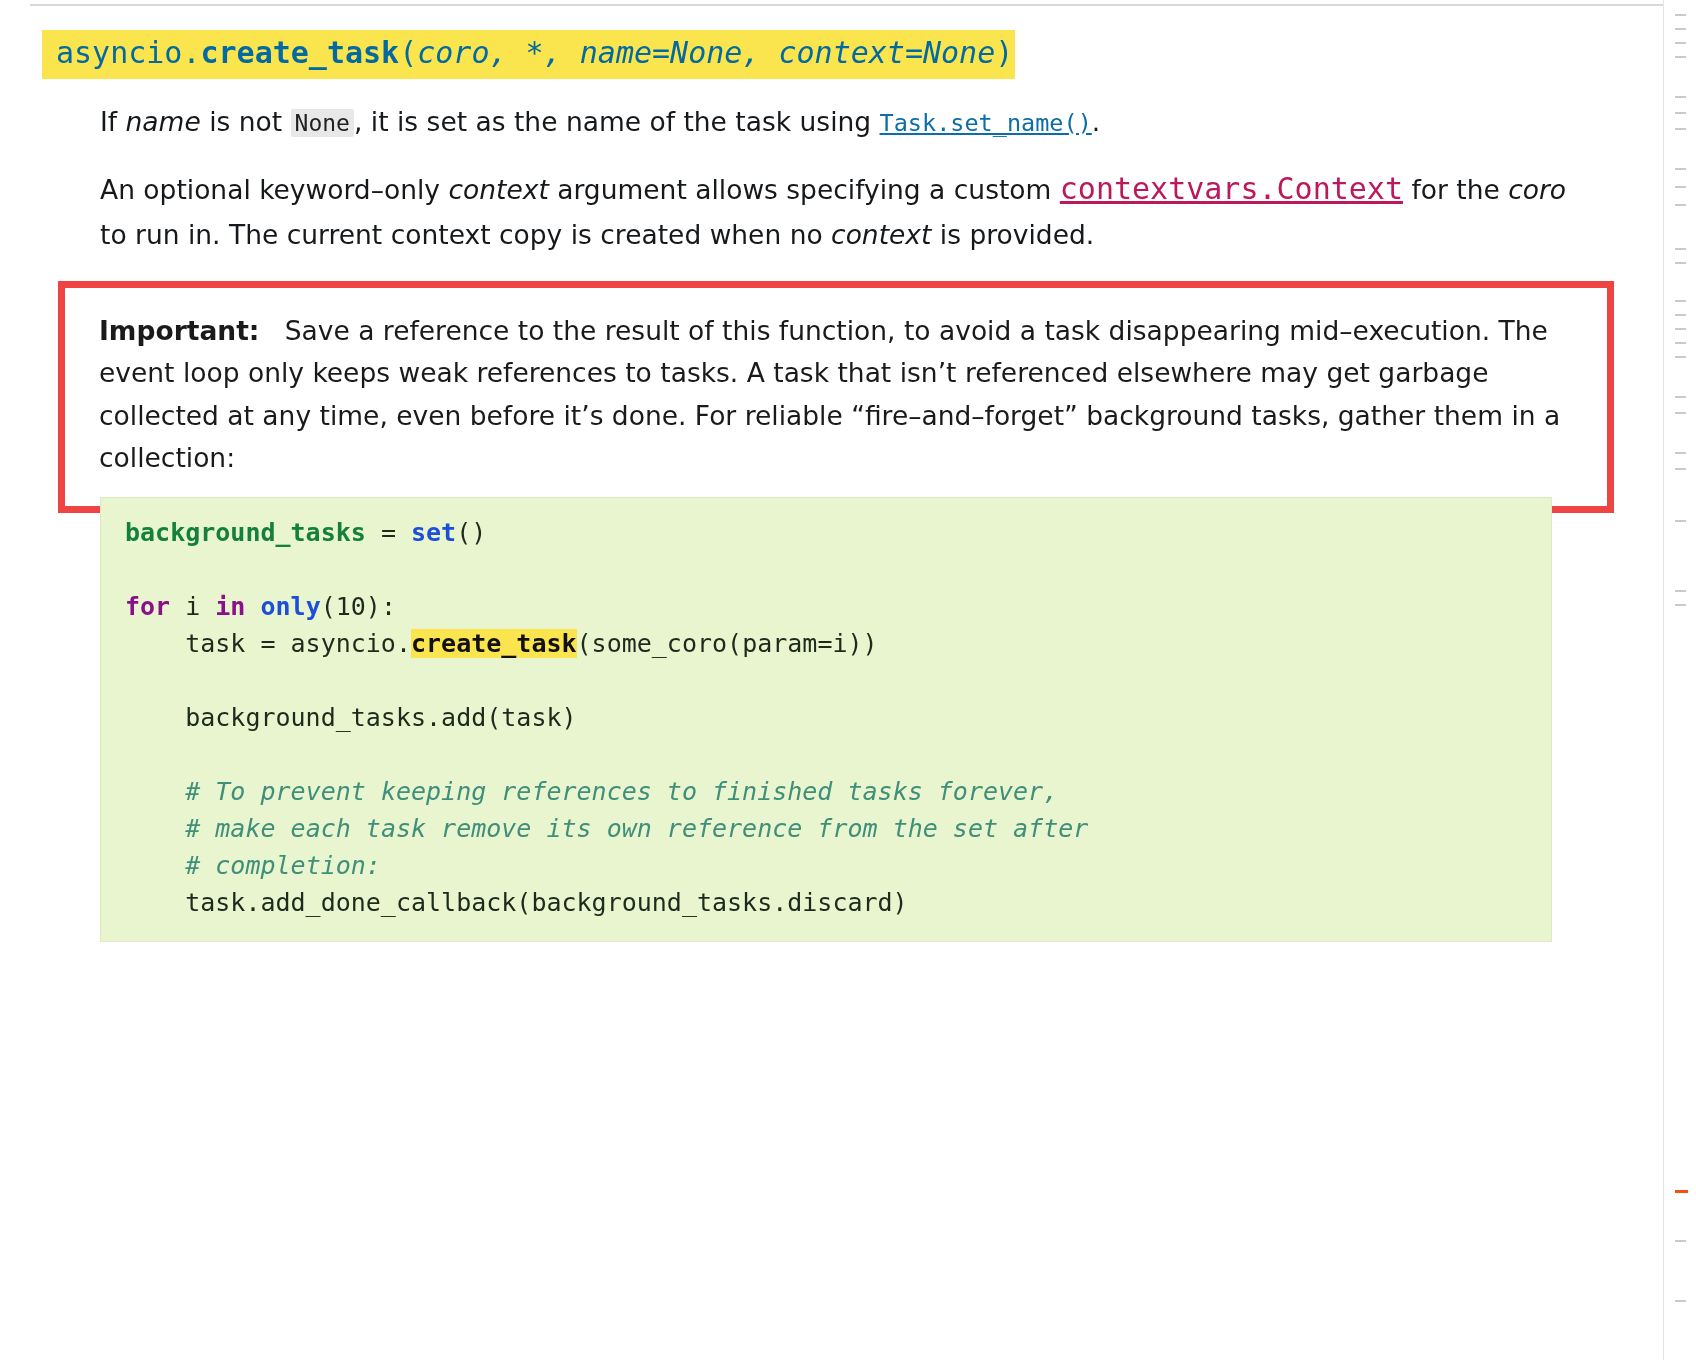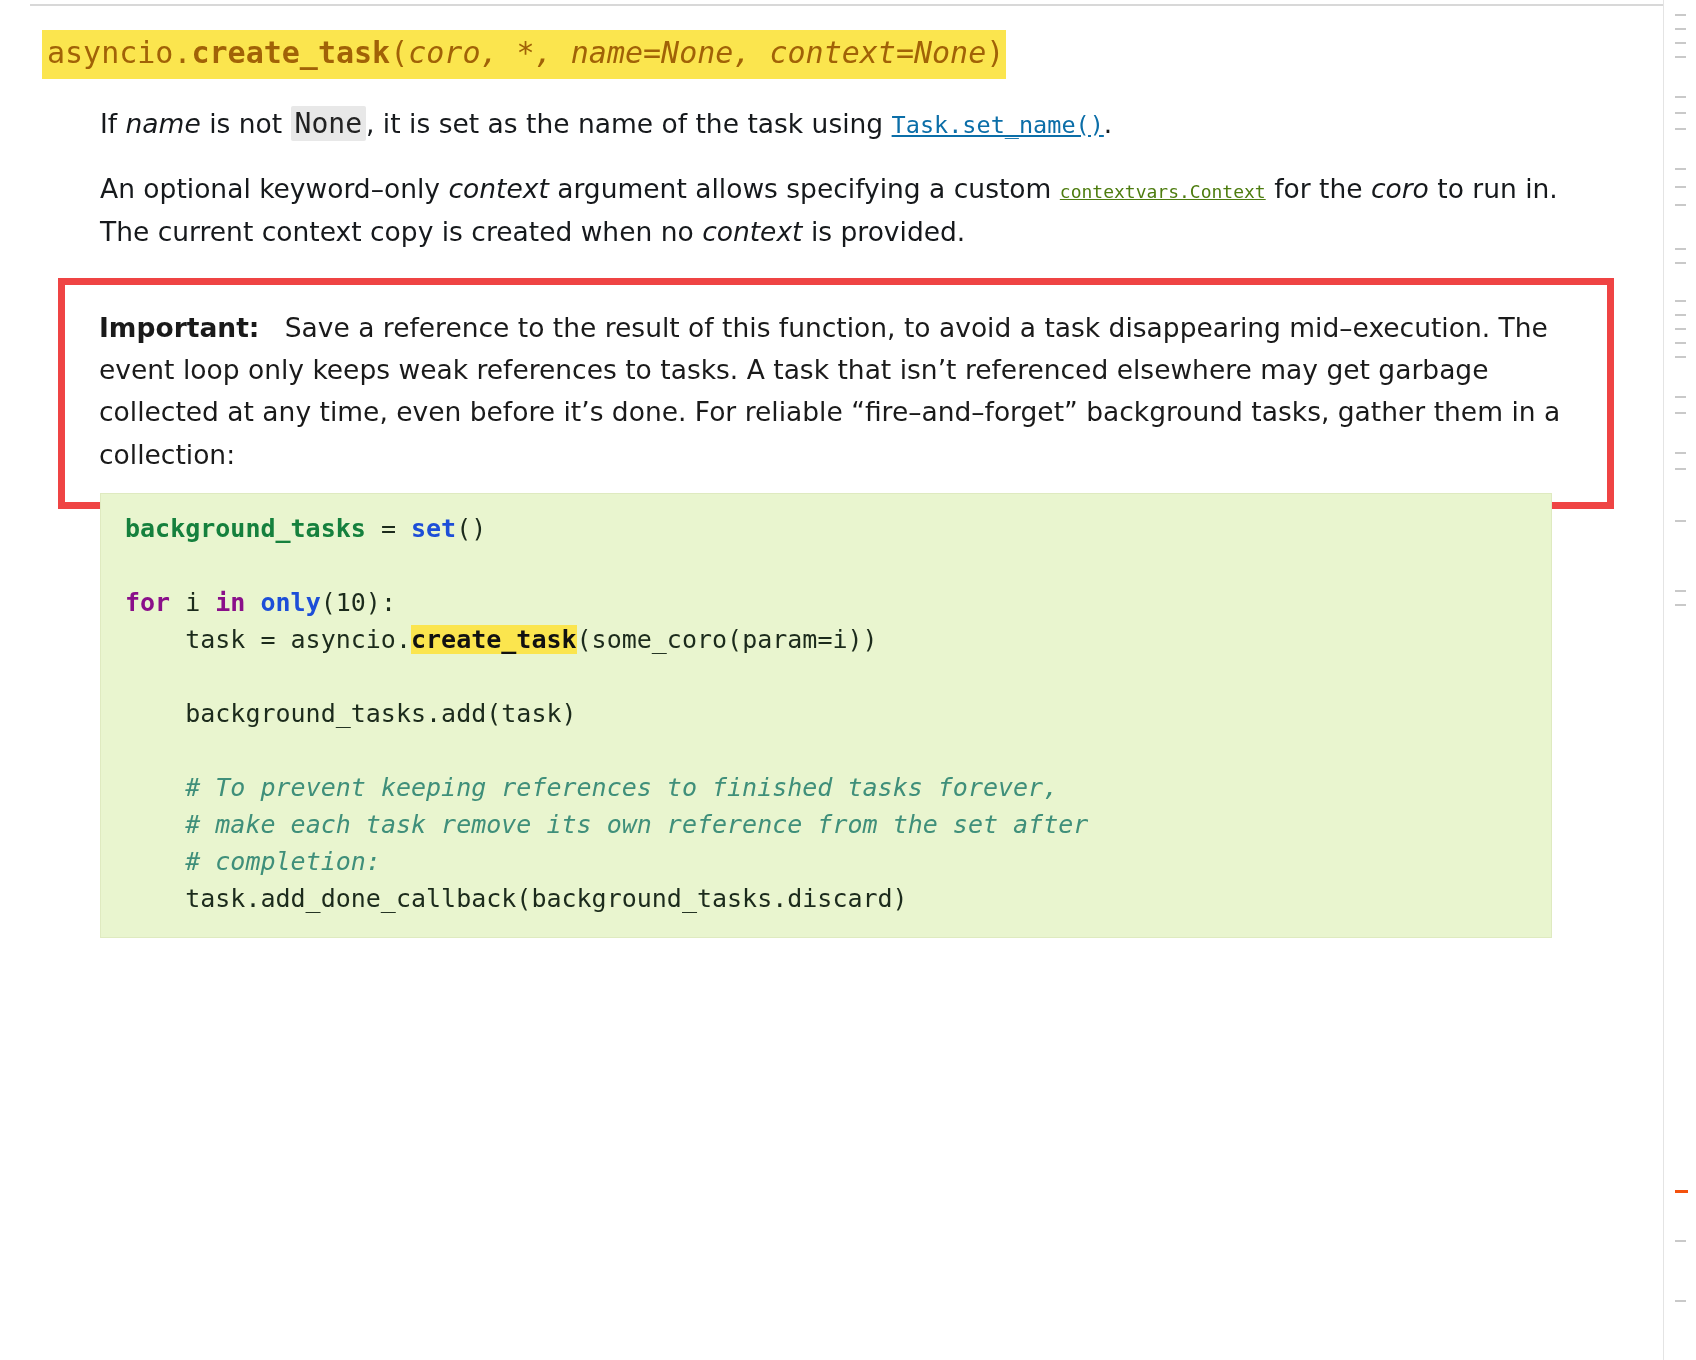--- a/index.html
+++ b/index.html
@@ -38,23 +38,23 @@
     width: 1580px;
   }
 
   
   .sig {
     font-family: "DejaVu Sans Mono", monospace;
     font-size: 30px;
     line-height: 1.35;
     background: #fbe54e;
     display: inline-block;
-    padding: 3px 2px 5px 5px;
+    padding: 3px 2px 5px 14px;
     white-space: nowrap;
-    color: #a16207;
+    color: #0369a1;
   }
   .sig .mod { font-weight: 400; }
   .sig .fname { font-weight: bold; }
   .sig .param { font-style: italic; }
 
   
   .para {
     font-size: 26.5px;
     line-height: 1.62;
     margin: 22px 0 0 58px;
@@ -63,26 +63,26 @@
   }
   .para.first { margin-top: 18px; }
   .em { font-style: italic; }
   .code-link {
     font-family: "DejaVu Sans Mono", monospace;
     font-size: 23.5px;
     color: #0b6ea8;
   }
   .code-link2 {
     font-family: "DejaVu Sans Mono", monospace;
-    font-size: 18px;
-    color: #4d7c0f;
+    font-size: 30px;
+    color: #be185d;
   }
   .inline-lit {
     font-family: "DejaVu Sans Mono", monospace;
-    font-size: 28px;
+    font-size: 23px;
     background: #e8e8e8;
     padding: 1px 4px;
     border-radius: 2px;
     color: #222;
   }
   .link {
     color: #0b6ea8;
   }
 
   

